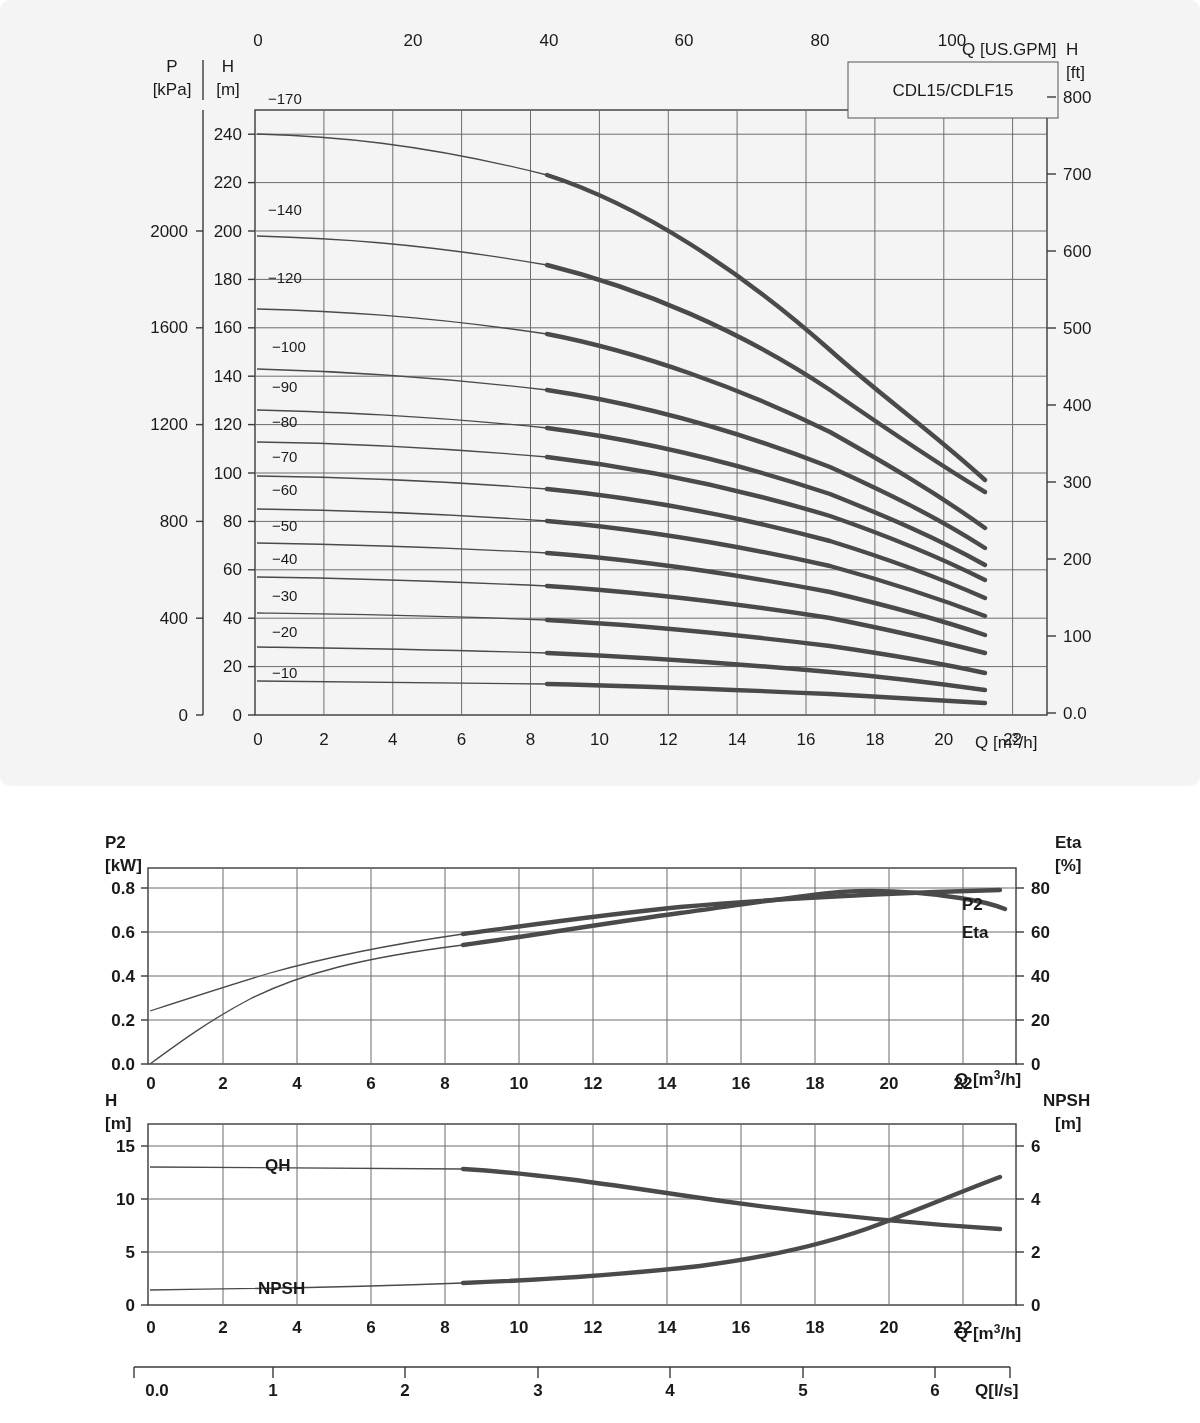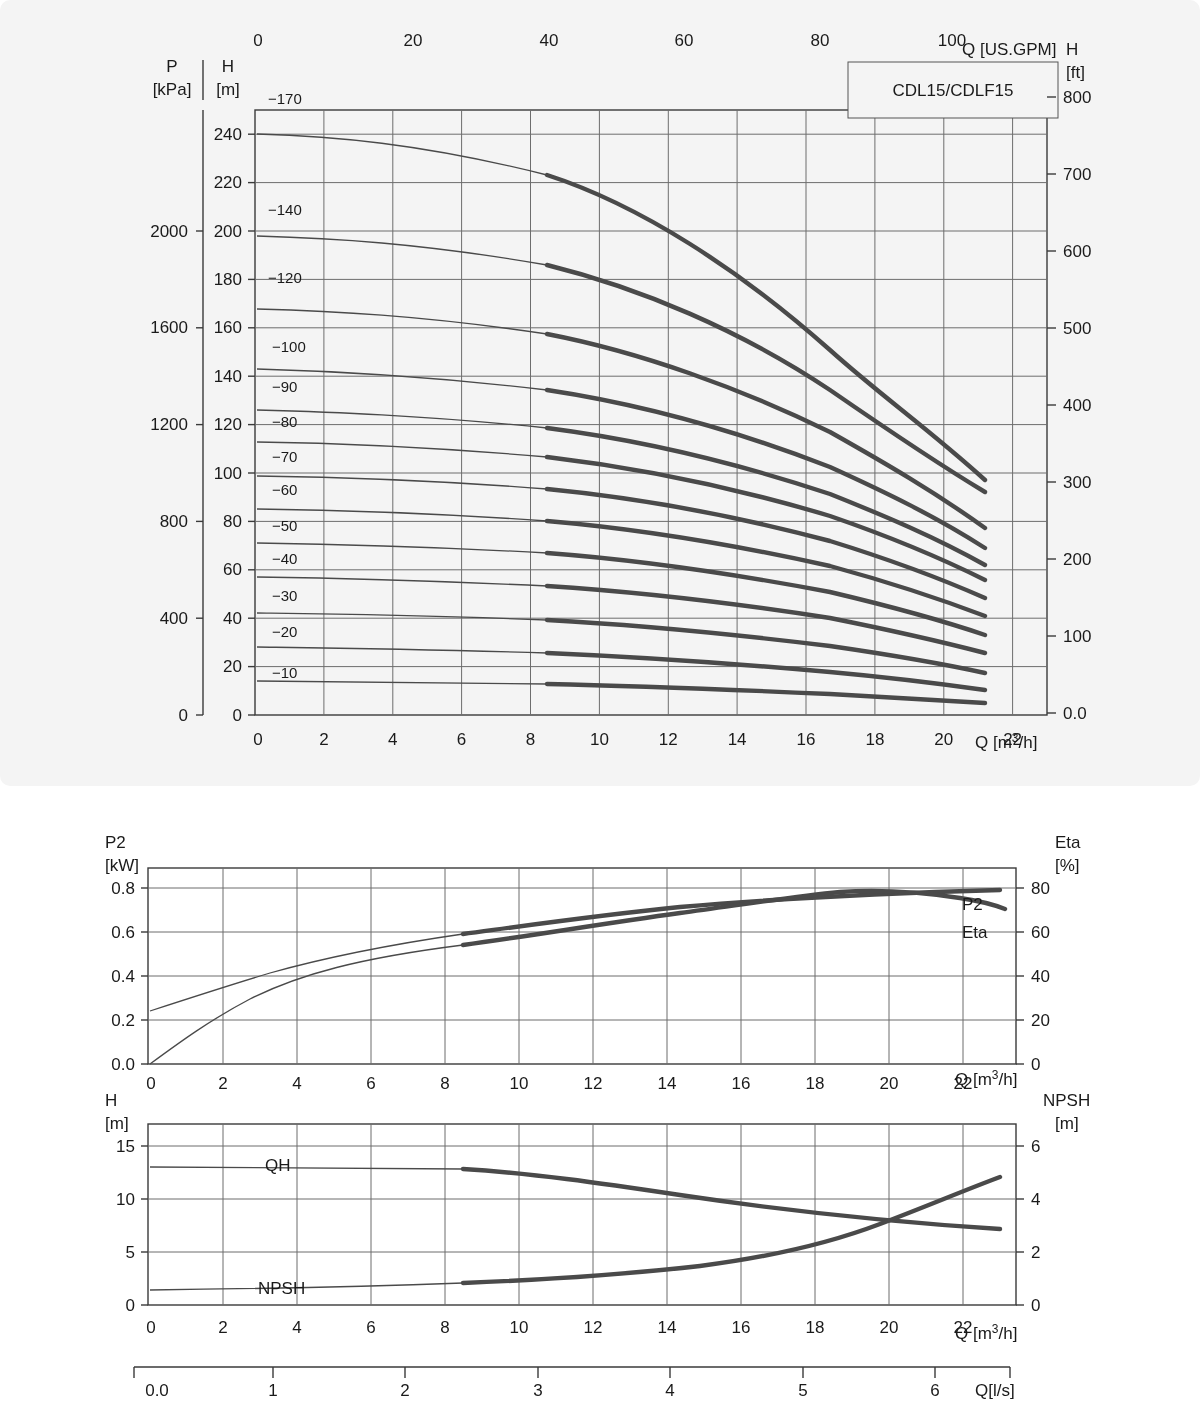--- a/index.html
+++ b/index.html
@@ -1,20 +1,20 @@
 <!DOCTYPE html>
 <html><head>
 <meta charset="utf-8">
 <style>
   html,body{margin:0;padding:0;background:#ffffff;}
   body{font-family:"Liberation Sans", sans-serif;color:#1a1a1a;}
   #page{position:relative;width:1200px;height:1423px;overflow:hidden;background:#ffffff;}
 
   .panel-top{position:absolute;left:0;top:0;width:1200px;height:786px;background:#f4f4f4;border-radius:10px;}
-  .panel-bottom{position:absolute;left:0;top:812px;width:1200px;height:611px;background:#ffffff;}
+  .panel-bottom{position:absolute;left:0;top:812px;width:1200px;height:611px;background:#ffffff;font-weight:bold;}
 
   svg{display:block;}
   text{font-family:"Liberation Sans", sans-serif;fill:#1a1a1a;}
 
   .ax-label{font-size:17px;}
   .tick{font-size:17px;}
   .curve-label{font-size:15px;}
   .legend-box{fill:#f4f4f4;stroke:#555;stroke-width:1;}
   .legend-text{font-size:17px;}
 

